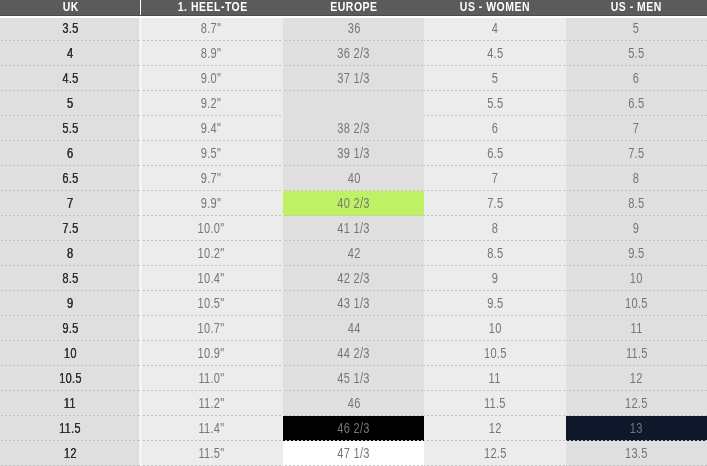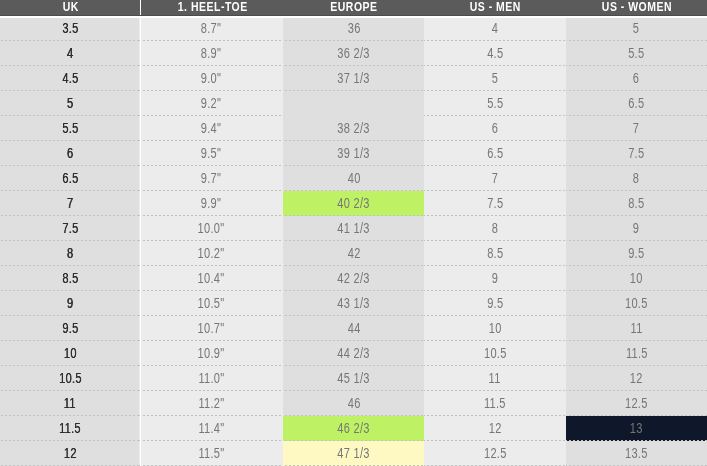--- a/index.html
+++ b/index.html
@@ -146,22 +146,22 @@
 </style>
 </head>
 <body>
 
 <div class="chart">
 
   <div class="head">
       <div class="hcell"><span class="t">UK</span></div>
       <div class="hcell"><span class="t">1. HEEL-TOE</span></div>
       <div class="hcell"><span class="t">EUROPE</span></div>
+      <div class="hcell"><span class="t">US - WOMEN</span></div>
       <div class="hcell"><span class="t">US - MEN</span></div>
-      <div class="hcell"><span class="t">US - WOMEN</span></div>
     </div>
   <div class="hsep"></div>
   <div class="head-rule"></div>
   <div class="head-gap"></div>
 
   <div class="body">
       <div class="colbg" style="left: 565.6px; width: 141.4px; background: rgb(223, 223, 223);"></div>
       <div class="colbg" style="left: 424.2px; width: 141.4px; background: rgb(236, 236, 236);"></div>
       <div class="colbg" style="left: 282.8px; width: 141.4px; background: rgb(223, 223, 223);"></div>
       <div class="colbg" style="left: 141.4px; width: 141.4px; background: rgb(236, 236, 236);"></div>
@@ -275,26 +275,26 @@
       <div class="row" style="top: 375px;">
         <div class="cell c0" style="background: rgb(223, 223, 223);"><span class="t">11</span></div>
         <div class="cell c1" style="background: rgb(236, 236, 236);"><span class="t">11.2"</span></div>
         <div class="cell c2" style="background: rgb(223, 223, 223);"><span class="t">46</span></div>
         <div class="cell c3" style="background: rgb(236, 236, 236);"><span class="t">11.5</span></div>
         <div class="cell c4" style="background: rgb(223, 223, 223);"><span class="t">12.5</span></div>
       </div>
       <div class="row" style="top: 400px;">
         <div class="cell c0" style="background: rgb(223, 223, 223);"><span class="t">11.5</span></div>
         <div class="cell c1" style="background: rgb(236, 236, 236);"><span class="t">11.4"</span></div>
-        <div class="cell c2" style="background: #bef264;"><span class="t">46 2/3</span></div>
+        <div class="cell c2" style="background: #000000;"><span class="t">46 2/3</span></div>
         <div class="cell c3" style="background: rgb(236, 236, 236);"><span class="t">12</span></div>
         <div class="cell c4" style="background: #0f172a;"><span class="t">13</span></div>
       </div>
       <div class="row" style="top: 425px;">
         <div class="cell c0" style="background: rgb(223, 223, 223);"><span class="t">12</span></div>
         <div class="cell c1" style="background: rgb(236, 236, 236);"><span class="t">11.5"</span></div>
-        <div class="cell c2" style="background: #fef9c3;"><span class="t">47 1/3</span></div>
+        <div class="cell c2" style="background: #ffffff;"><span class="t">47 1/3</span></div>
         <div class="cell c3" style="background: rgb(236, 236, 236);"><span class="t">12.5</span></div>
         <div class="cell c4" style="background: rgb(223, 223, 223);"><span class="t">13.5</span></div>
       </div>
     </div>
 
 </div>
 
 </body></html>

